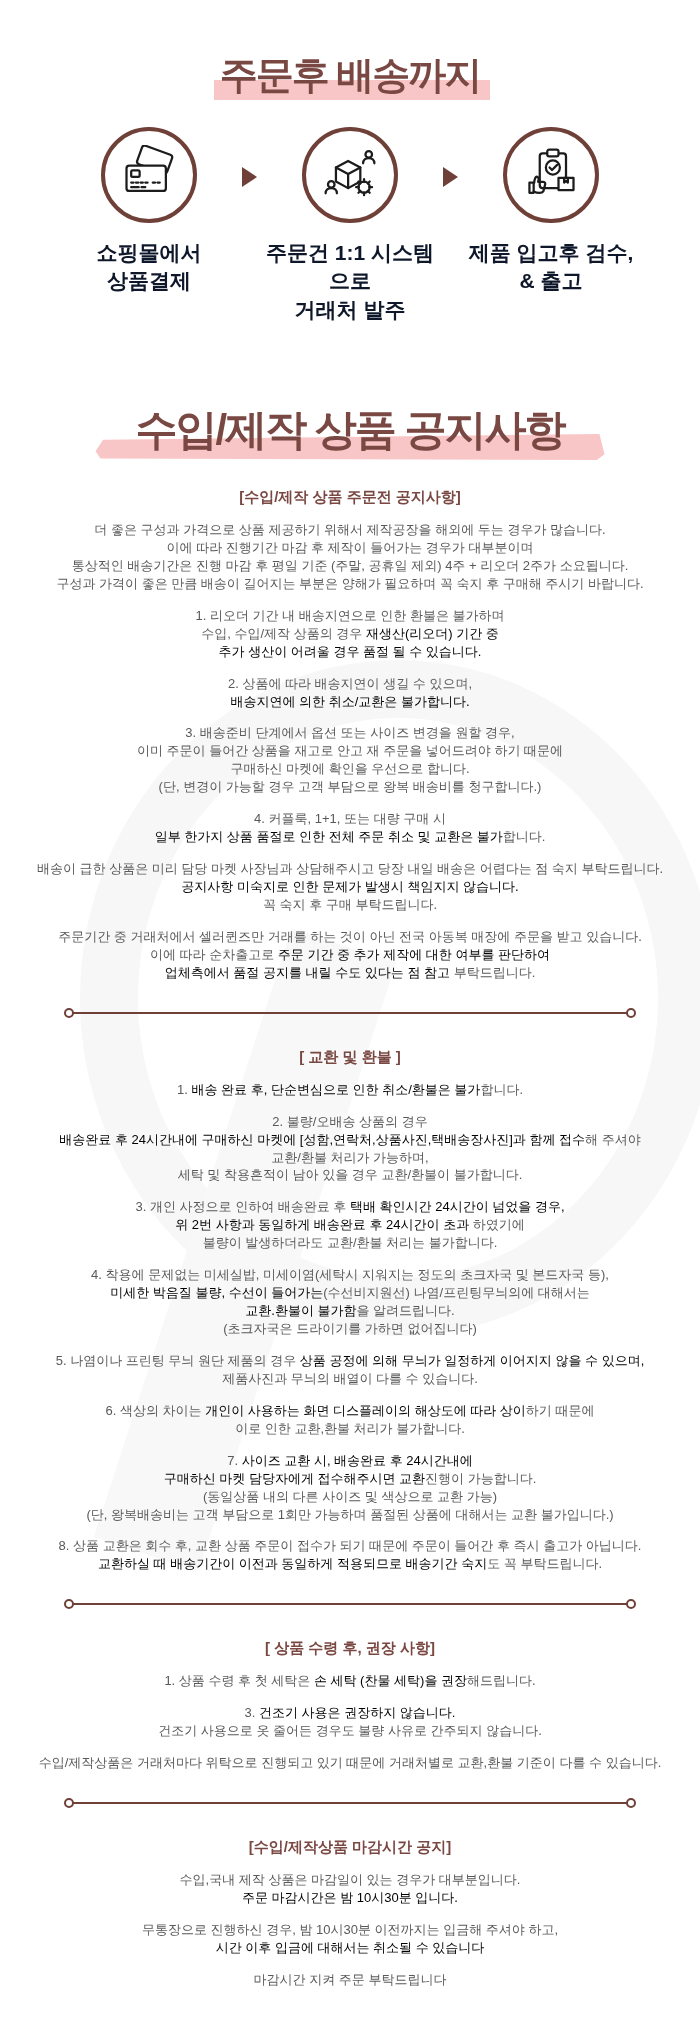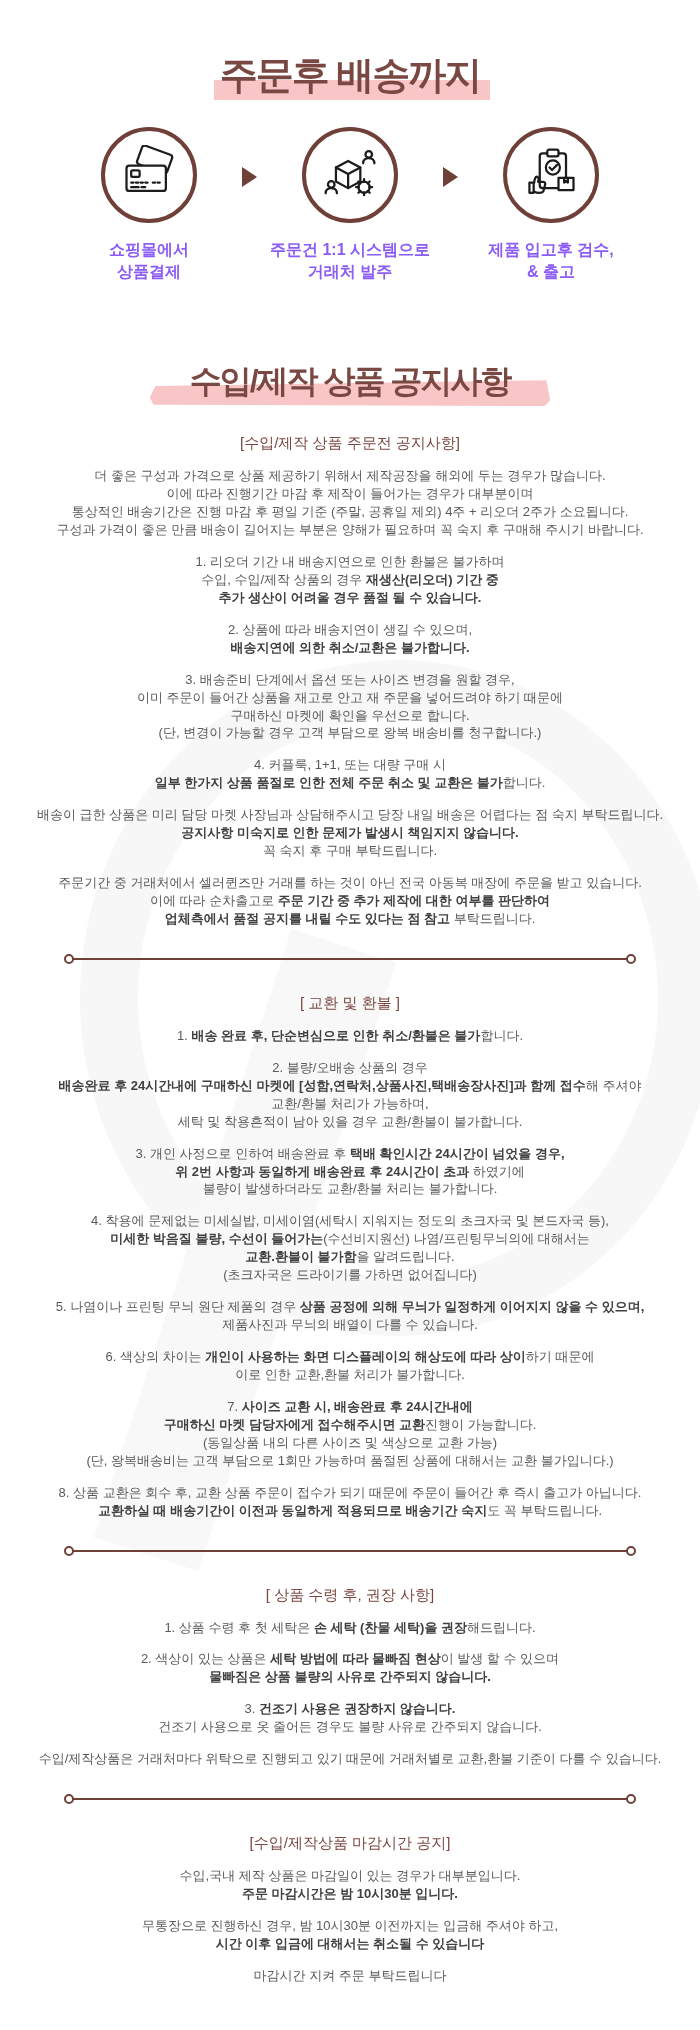--- a/index.html
+++ b/index.html
@@ -28,63 +28,63 @@
     transform:rotate(18deg);
     z-index:0;
   }
   .content{position:relative; z-index:1;}
 
   
   .h1wrap{ text-align:center; padding-top:50px; }
   .h2wrap{ text-align:center; margin-top:78px; }
   .hl{ position:relative; display:inline-block; font-weight:bold; color:#7a4842; letter-spacing:-2px; }
   .h1wrap .hl{ font-size:38px; }
-  .h2wrap .hl{ font-size:32px; }
+  .h2wrap .hl{ font-size:42px; }
   .hl .band{ position:absolute; background:#f9c6c7; }
   .h1wrap .band{ left:-6px; right:-10px; bottom:1px; height:20px; }
   .h2wrap .band{
     left:-40px; right:-40px; bottom:-2px; height:26px;
     clip-path:polygon(1.5% 22%, 99% 0%, 100% 78%, 98.5% 100%, 1% 94%, 0% 66%);
   }
   .hl .txt{ position:relative; }
 
   
   .steps{ display:flex; justify-content:center; align-items:flex-start; margin-top:26px; }
   .step{ display:flex; flex-direction:column; align-items:center; width:178px; }
   .circle{
     box-sizing:border-box; width:96px; height:96px;
     border:4px solid #6f4038; border-radius:50%;
     display:flex; align-items:center; justify-content:center;
     background:#fff;
   }
   .circle svg{ width:60px; height:60px; }
   .icon-stroke{ fill:none; stroke:#1c1c1c; stroke-width:2.4; stroke-linecap:round; stroke-linejoin:round; }
   .step-label{
-    margin-top:16px; color:#8b5cf6; font-weight:bold;
-    font-size:16px; line-height:1.35; text-align:center; white-space:pre-line;
+    margin-top:16px; color:#0f172a; font-weight:bold;
+    font-size:21px; line-height:1.35; text-align:center; white-space:pre-line;
   }
   .arrow{
     width:0; height:0; margin:40px 4px 0 4px;
     border-left:15px solid #6f4038;
     border-top:10px solid transparent;
     border-bottom:10px solid transparent;
   }
 
   
   .sections{ margin-top:0; }
   .subheader{
-    text-align:center; color:#7a4842; font-weight:normal;
+    text-align:center; color:#7a4842; font-weight:bold;
     font-size:15px; margin:30px 0 6px 0;
   }
   .para{
     text-align:center; font-size:13px; line-height:1.38;
     margin:14px 28px;
   }
   .seg-n{ color:#595959;margin-top:35px; }
-  .seg-rb{ color:#404040; font-weight:bold; }
+  .seg-rb{ color:#000000; font-weight:normal; }
 
   .divider{
     display:flex; align-items:center;
     width:572px; margin:26px auto;
   }
   .divider .dot{
     box-sizing:border-box; width:10px; height:10px;
     border:2px solid #6f4038; border-radius:50%; background:#fff; flex:0 0 auto;
   }
   .divider .dline{ flex:1; height:2px; background:#6f4038; margin:0 -1px; }
@@ -197,21 +197,20 @@
         <p class="para"><span class="seg-n">6. 색상의 차이는 </span><span class="seg-rb">개인이 사용하는 화면 디스플레이의 해상도에 따라 상이</span><span class="seg-n">하기 때문에</span><br><span class="seg-n">이로 인한 교환,환불 처리가 불가합니다.</span></p>
         <p class="para"><span class="seg-n">7. </span><span class="seg-rb">사이즈 교환 시, 배송완료 후 24시간내에</span><br><span class="seg-rb">구매하신 마켓 담당자에게 접수해주시면 교환</span><span class="seg-n">진행이 가능합니다.</span><br><span class="seg-n">(동일상품 내의 다른 사이즈 및 색상으로 교환 가능)</span><br><span class="seg-n">(단, 왕복배송비는 고객 부담으로 1회만 가능하며 품절된 상품에 대해서는 교환 불가입니다.)</span></p>
         <p class="para"><span class="seg-n">8. 상품 교환은 회수 후, 교환 상품 주문이 접수가 되기 때문에 주문이 들어간 후 즉시 출고가 아닙니다.</span><br><span class="seg-rb">교환하실 때 배송기간이 이전과 동일하게 적용되므로 배송기간 숙지</span><span class="seg-n">도 꼭 부탁드립니다.</span></p>
         <div class="divider">
           <span class="dot"></span>
           <span class="dline"></span>
           <span class="dot"></span>
         </div>
         <div class="subheader">[ 상품 수령 후, 권장 사항]</div>
         <p class="para"><span class="seg-n">1. 상품 수령 후 첫 세탁은 </span><span class="seg-rb">손 세탁 (찬물 세탁)을 권장</span><span class="seg-n">해드립니다.</span></p>
-        <p class="para"><span class="seg-n">2. 색상이 있는 상품은 </span><span class="seg-rb">세탁 방법에 따라 물빠짐 현상</span><span class="seg-n">이 발생 할 수 있으며</span><br><span class="seg-rb">물빠짐은 상품 불량의 사유로 간주되지 않습니다.</span></p>
         <p class="para"><span class="seg-n">3. </span><span class="seg-rb">건조기 사용은 권장하지 않습니다.</span><br><span class="seg-n">건조기 사용으로 옷 줄어든 경우도 불량 사유로 간주되지 않습니다.</span></p>
         <p class="para"><span class="seg-n">수입/제작상품은 거래처마다 위탁으로 진행되고 있기 때문에 거래처별로 교환,환불 기준이 다를 수 있습니다.</span></p>
         <div class="divider">
           <span class="dot"></span>
           <span class="dline"></span>
           <span class="dot"></span>
         </div>
         <div class="subheader">[수입/제작상품 마감시간 공지]</div>
         <p class="para"><span class="seg-n">수입,국내 제작 상품은 마감일이 있는 경우가 대부분입니다.</span><br><span class="seg-rb">주문 마감시간은 밤 10시30분 입니다.</span></p>
         <p class="para"><span class="seg-n">무통장으로 진행하신 경우, 밤 10시30분 이전까지는 입금해 주셔야 하고,</span><br><span class="seg-rb">시간 이후 입금에 대해서는 취소될 수 있습니다</span></p>

